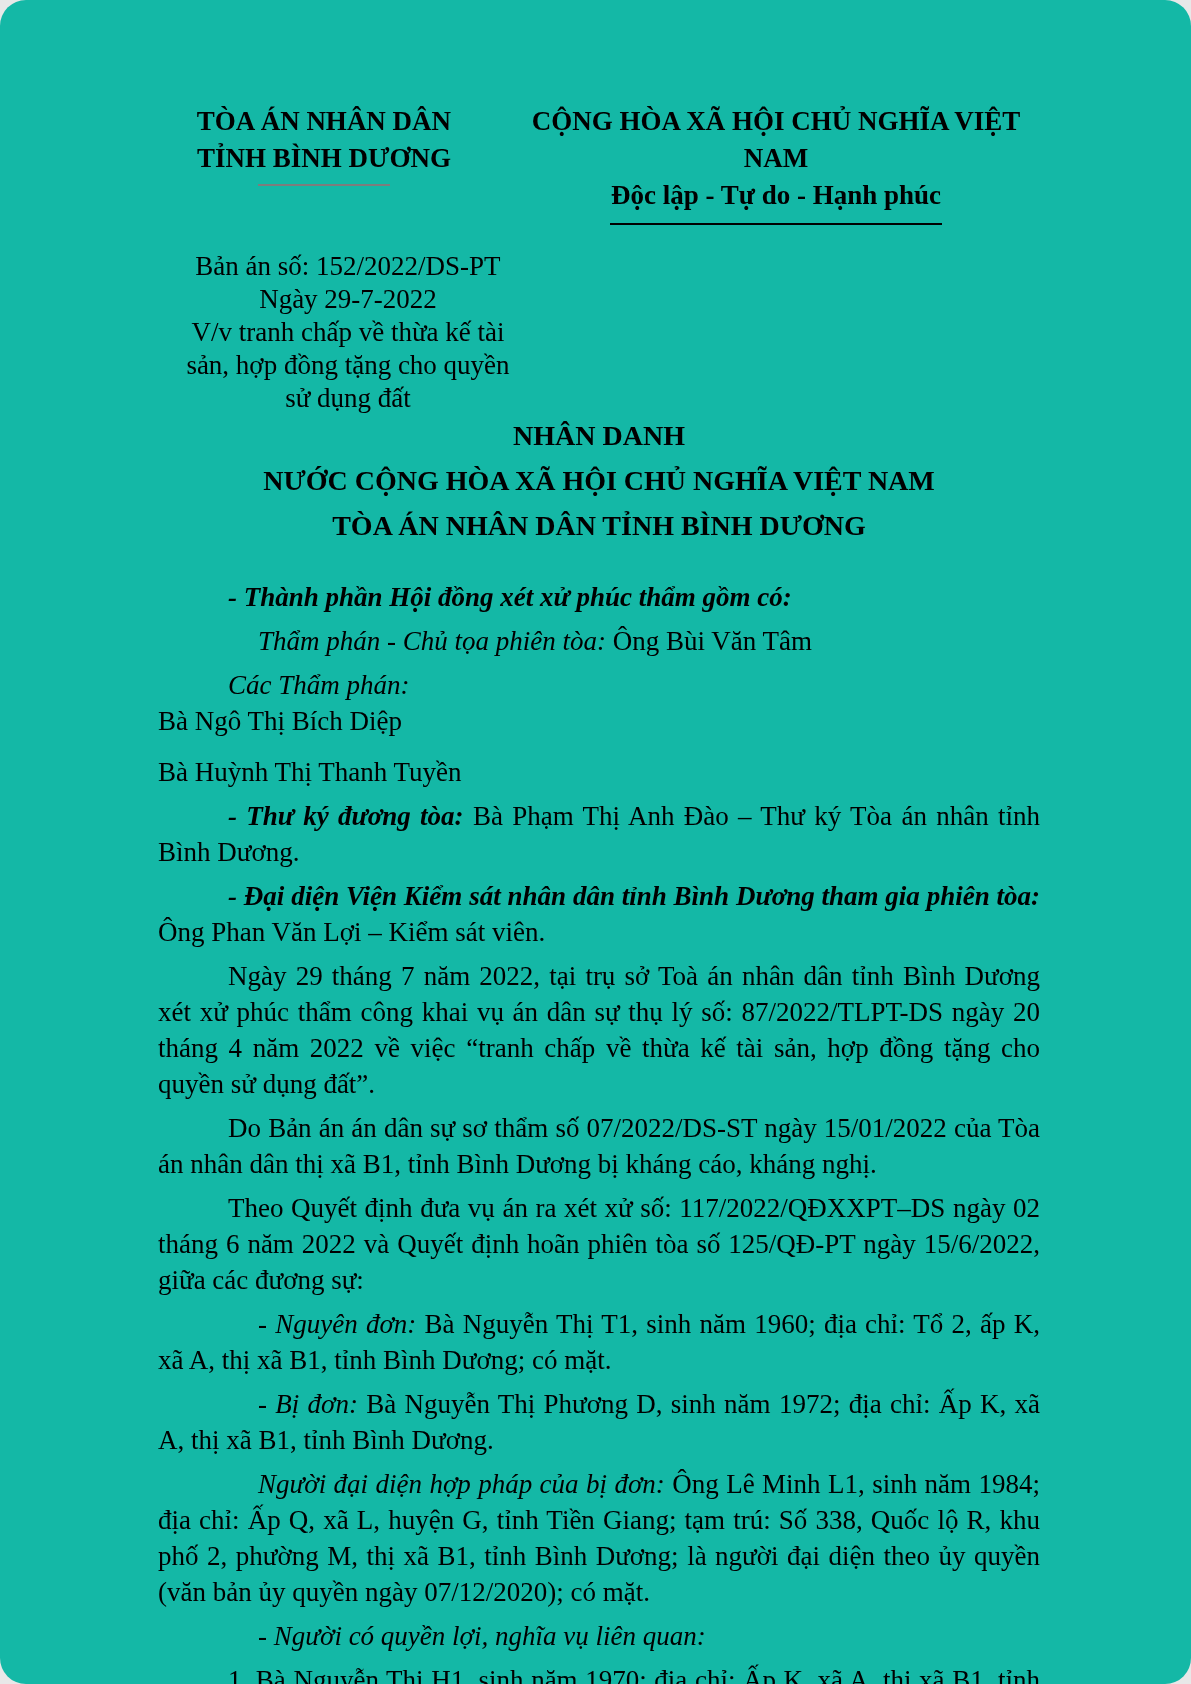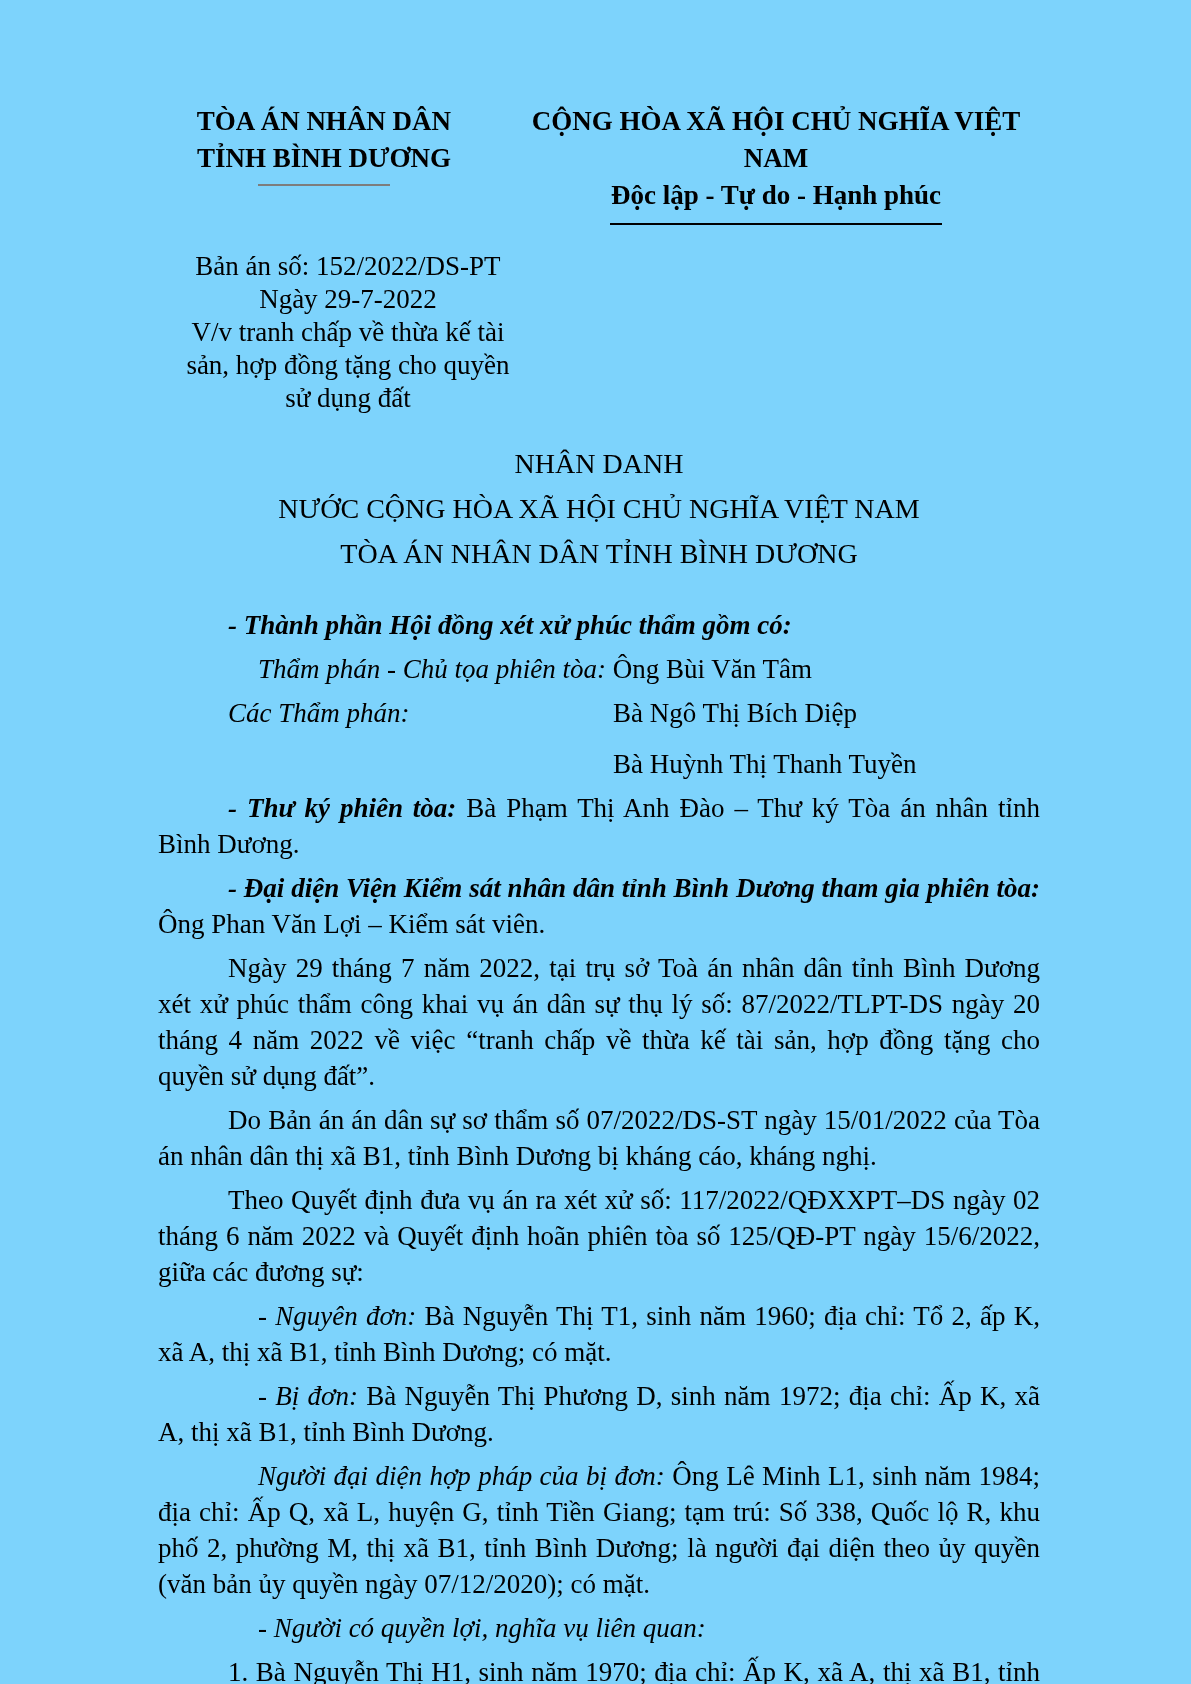--- a/index.html
+++ b/index.html
@@ -4,28 +4,29 @@
 <style>
   html, body {
     margin: 0;
     padding: 0;
     background: #e8e8e8;
   }
   .page {
     width: 1191px;
     height: 1684px;
     margin: 0 auto;
-    background: #7dd3fc;
+    background: #14b8a6;
     color: #000000;
     font-family: "Liberation Serif", "DejaVu Serif", serif;
     font-size: 27px;
     box-sizing: border-box;
     padding: 103px 151px 0 158px;
     position: relative;
     overflow: hidden;
+    border-radius: 26px;
   }
   
   .hdr-row {
     display: flex;
     justify-content: space-between;
     align-items: flex-start;
   }
   .hdr-court {
     width: 332px;
     text-align: center;
@@ -50,23 +51,23 @@
   }
   
   .case-info {
     width: 336px;
     margin: 25px 4px 0 22px;
     text-align: center;
     line-height: 33px;
   }
   
   .title-block {
-    margin-top: 32px;
+    margin-top: 4px;
     text-align: center;
-    font-weight: normal;
+    font-weight: bold;
     font-size: 28px;
     line-height: 34px;
   }
   .title-block .t-line + .t-line {
     margin-top: 11px;
   }
   
   .body-block {
     margin-top: 36px;
   }
@@ -76,20 +77,21 @@
     line-height: 36px;
     margin: 8px 0 0 0;
   }
   .para:first-child { margin-top: 0; }
   .bi { font-weight: bold; font-style: italic; }
   .it { font-style: italic; margin-left: 30px; }
   .judges-row {
     display: flex;
     line-height: 36px;
     margin-top: 8px;
+    flex-direction: column;
   }
   .judges-label {
     width: 455px;
     padding-left: 70px;
     box-sizing: border-box;
     font-style: italic;
     flex: 0 0 auto;
   }
   .judges-names {
     display: flex;
@@ -134,21 +136,21 @@
     <div class="para"><span class="it">Thẩm phán - Chủ tọa phiên tòa:</span> <span>Ông Bùi Văn Tâm</span></div>
 
     <div class="judges-row">
       <span class="judges-label">Các Thẩm phán:</span>
       <span class="judges-names">
         <span>Bà Ngô Thị Bích Diệp</span>
         <span>Bà Huỳnh Thị Thanh Tuyền</span>
       </span>
     </div>
 
-    <div class="para"><span class="bi">- Thư ký phiên tòa:</span> <span>Bà Phạm Thị Anh Đào – Thư ký Tòa án nhân tỉnh Bình Dương.</span></div>
+    <div class="para"><span class="bi">- Thư ký đương tòa:</span> <span>Bà Phạm Thị Anh Đào – Thư ký Tòa án nhân tỉnh Bình Dương.</span></div>
 
     <div class="para"><span class="bi">- Đại diện Viện Kiểm sát nhân dân tỉnh Bình Dương tham gia phiên tòa:</span> <span>Ông Phan Văn Lợi – Kiểm sát viên.</span></div>
 
     <div class="para">Ngày 29 tháng 7 năm 2022, tại trụ sở Toà án nhân dân tỉnh Bình Dương xét xử phúc thẩm công khai vụ án dân sự thụ lý số: 87/2022/TLPT-DS ngày 20 tháng 4 năm 2022 về việc “tranh chấp về thừa kế tài sản, hợp đồng tặng cho quyền sử dụng đất”.</div>
 
     <div class="para">Do Bản án án dân sự sơ thẩm số 07/2022/DS-ST ngày 15/01/2022 của Tòa án nhân dân thị xã B1, tỉnh Bình Dương bị kháng cáo, kháng nghị.</div>
 
     <div class="para">Theo Quyết định đưa vụ án ra xét xử số: 117/2022/QĐXXPT–DS ngày 02 tháng 6 năm 2022 và Quyết định hoãn phiên tòa số 125/QĐ-PT ngày 15/6/2022, giữa các đương sự:</div>
 
     <div class="para"><span class="it">- Nguyên đơn:</span> <span>Bà Nguyễn Thị T1, sinh năm 1960; địa chỉ: Tổ 2, ấp K, xã A, thị xã B1, tỉnh Bình Dương; có mặt.</span></div>

